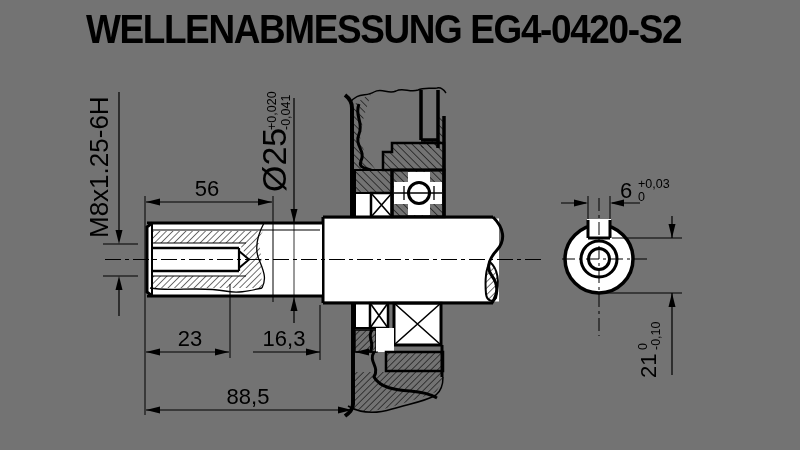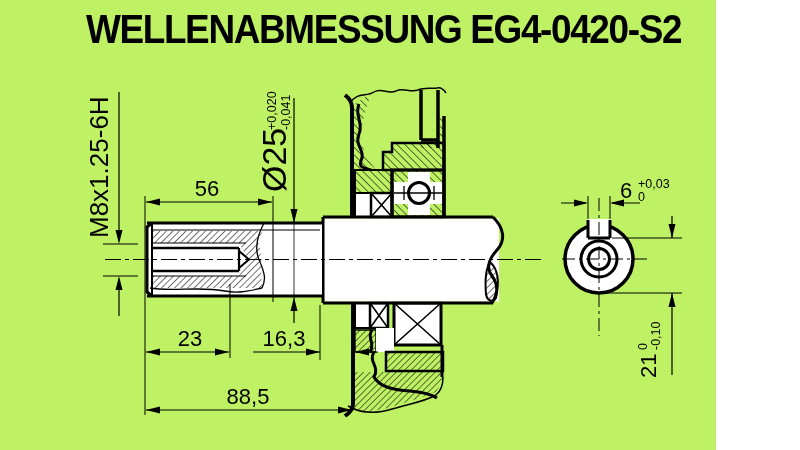--- a/index.html
+++ b/index.html
@@ -1,16 +1,16 @@
 <!DOCTYPE html>
 <html><head>
 <meta charset="utf-8">
 <style>
   html,body{margin:0;padding:0;background:#fff;}
-  #stage{position:relative;width:716px;height:450px;background:#bef264;overflow:hidden;
+  #stage{position:relative;width:800px;height:450px;background:#737373;overflow:hidden;
          font-family:"Liberation Sans",sans-serif;}
   #title{position:absolute;left:86px;top:6px;font-size:41px;font-weight:700;color:#000;
          letter-spacing:-1.5px;white-space:nowrap;transform:scaleX(0.9);transform-origin:left top;
          font-family:"Liberation Sans",sans-serif;}
   svg{position:absolute;left:0;top:0;}
   text{font-family:"Liberation Sans",sans-serif;fill:#000;}
   .dimtxt{font-size:22px;}
   .toltxt{font-size:12.5px;}
   .bigrot{font-size:34px;}
   .m8txt{font-size:26px;}

